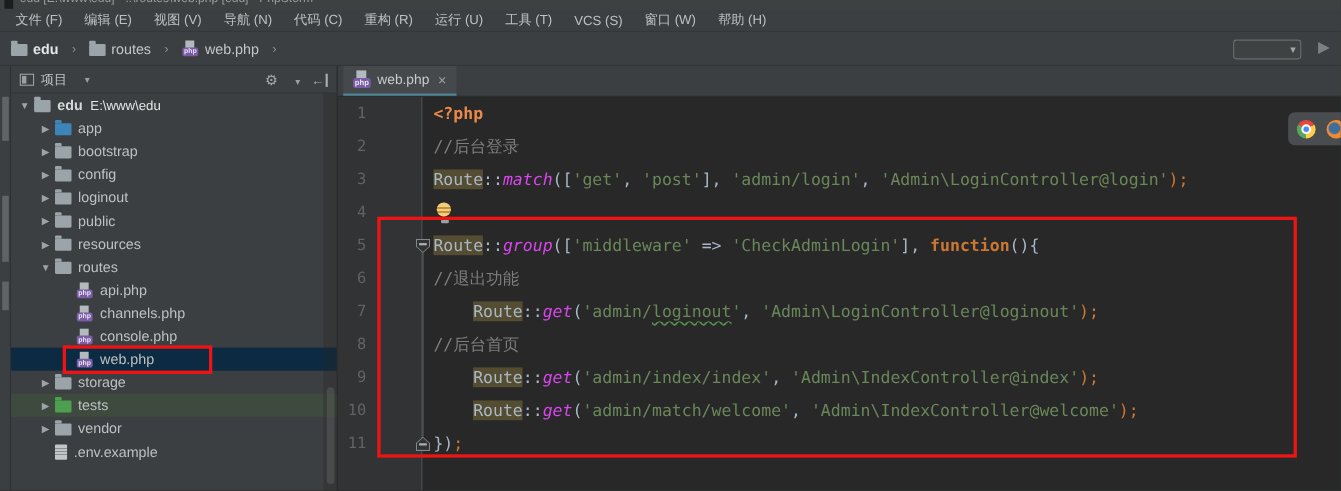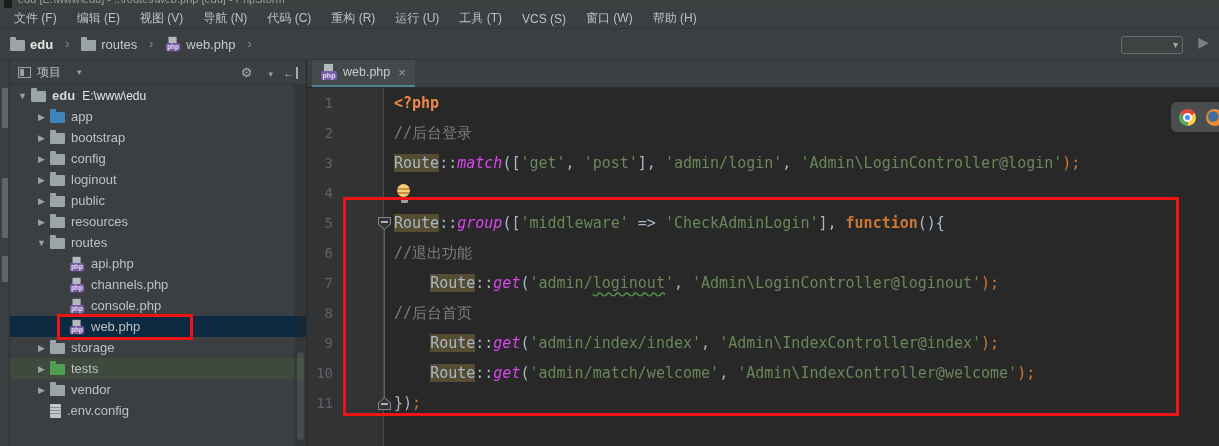--- a/index.html
+++ b/index.html
@@ -279,21 +279,21 @@
             <span class="tree-label">tests</span>
           </div>
           <div class="tree-row" style="padding-left: 23px;">
             <span class="tree-arrow">▶</span>
             <span class="i-folder"></span>
             <span class="tree-label">vendor</span>
           </div>
           <div class="tree-row" style="padding-left: 23px;">
             <span class="tree-arrow"></span>
             <span class="i-file"></span>
-            <span class="tree-label">.env.config</span>
+            <span class="tree-label">.env.example</span>
           </div>
         </div>
       <div id="tree-scroll-shade">
         <div id="tree-scroll-thumb"></div>
       </div>
     </div>
 
     <div id="editor">
       <div id="tabbar">
         <div id="tab-webphp">

